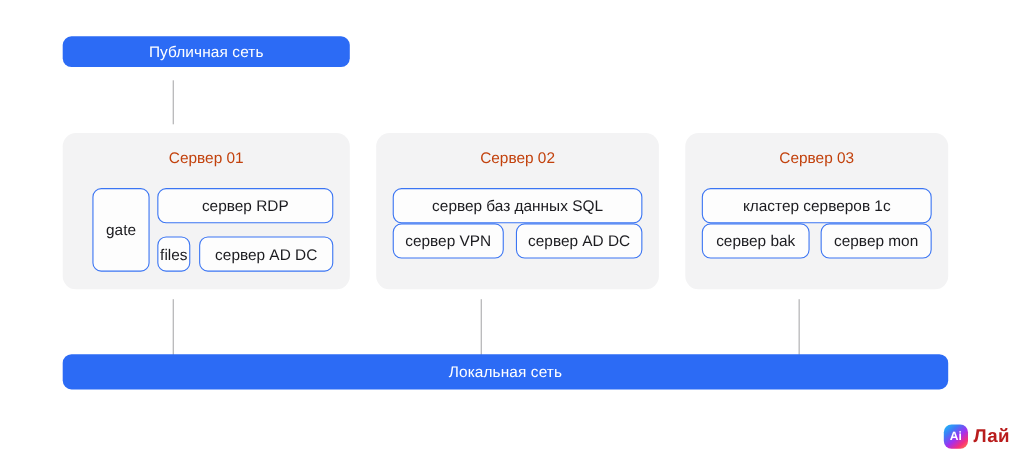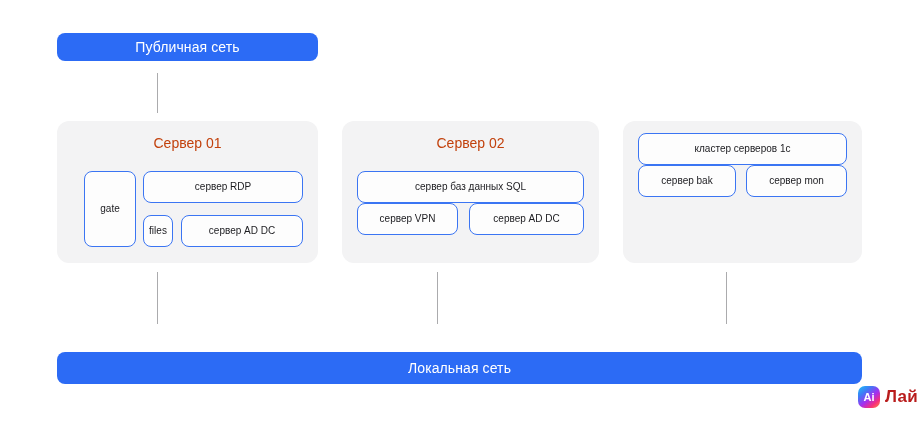--- a/index.html
+++ b/index.html
@@ -23,21 +23,21 @@
     border-radius: 8px;
     color: #ffffff;
     font-size: 14px;
     font-weight: 500;
     display: flex;
     align-items: center;
     justify-content: center;
     letter-spacing: .1px;
   }
   .public-net { left: 57px; top: 33px; width: 261px; height: 28px; }
-  .local-net  { left: 57px; top: 352px; width: 805px; height: 32px; }
+  .local-net  { left: 57px; top: 322px; width: 805px; height: 32px; }
 
   
   .vline {
     position: absolute;
     width: 1px;
     background: #ABABAD;
   }
   .vline-top { left: 157px; top: 73px; height: 40px; }
   .vline-b1  { left: 157px; top: 272px; height: 52px; }
   .vline-b2  { left: 437px; top: 272px; height: 52px; }
@@ -67,21 +67,21 @@
   }
 
   .node {
     background: #FDFDFD;
     border: 1.5px solid #3B75F3;
     border-radius: 8px;
     display: flex;
     align-items: center;
     justify-content: center;
     color: #1B1B1F;
-    font-size: 10px;
+    font-size: 14px;
     line-height: 1;
     white-space: nowrap;
   }
 
   .body-split { display: flex; gap: 7px; }
   .gate-node { width: 52px; height: 76px; flex: 0 0 auto; margin-left: 12px; }
   .col { flex: 1; display: flex; flex-direction: column; gap: 12px; }
   .row { display: flex; gap: 8px; }
   .h32 { height: 32px; }
   .full { width: 100%; }
@@ -152,20 +152,21 @@
     <div class="panel-body-stack">
       <div class="node h32 full">сервер баз данных SQL</div>
       <div class="row-g11">
         <div class="node h32 vpn-node">сервер VPN</div>
         <div class="node h32 grow">сервер AD DC</div>
       </div>
     </div>
   </div>
 
   <div class="panel panel-3">
+    <div class="panel-title">Сервер 03</div>
     <div class="panel-body-stack">
       <div class="node h32 full">кластер серверов 1с</div>
       <div class="row-g10">
         <div class="node h32 bak-node">сервер bak</div>
         <div class="node h32 grow">сервер mon</div>
       </div>
     </div>
   </div>
 
   <div class="vline vline-b1"></div>

